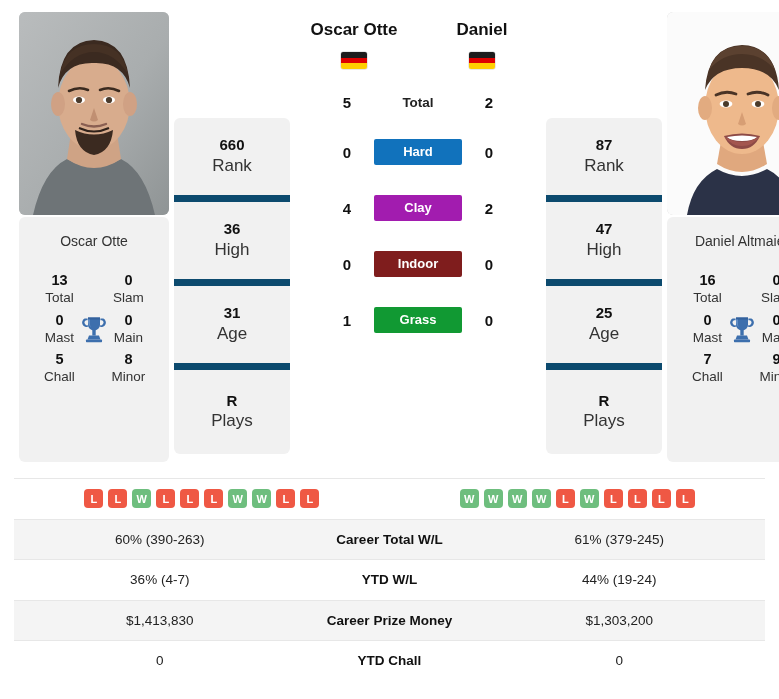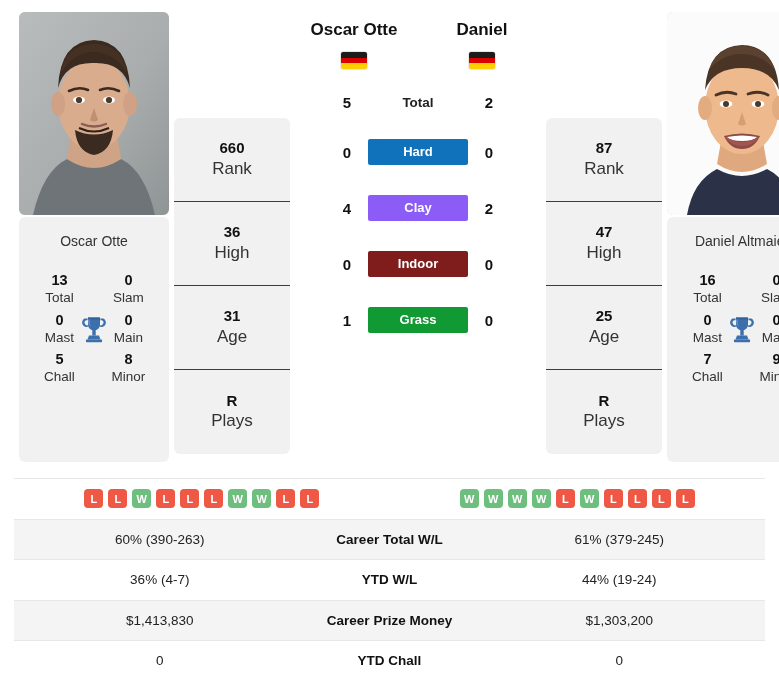--- a/index.html
+++ b/index.html
@@ -80,21 +80,21 @@
     background: #f1f1f1;
     border-radius: 6px;
     overflow: hidden;
   }
   .stat-cell {
     height: 84px;
     display: flex;
     flex-direction: column;
     align-items: center;
     justify-content: center;
-    border-bottom: 1px solid #0c4a6e;
+    border-bottom: 7px solid #0c4a6e;
   }
   .stat-cell:last-child { border-bottom: none; }
   .stat-num { font-size: 15px; font-weight: bold; color: #111; line-height: 1.3; }
   .stat-lab { font-size: 17px; color: #333; line-height: 1.35; }
 
   
   .center-col {
     flex: 1 1 auto;
     display: flex;
     flex-direction: column;
@@ -136,21 +136,21 @@
   }
   .h2h-row.total { height: 44px; }
   .h2h-num {
     width: 26px;
     text-align: center;
     font-size: 15px;
     font-weight: bold;
     color: #111;
   }
   .surface {
-    width: 100px;
+    width: 88px;
     height: 26px;
     line-height: 26px;
     text-align: center;
     font-size: 13px;
     font-weight: bold;
     color: #ffffff;
     border-radius: 2px;
   }
   .total-lab {
     width: 100px;
@@ -322,21 +322,21 @@
           <div class="total-lab">Total</div>
           <div class="h2h-num">2</div>
         </div>
         <div class="h2h-row">
           <div class="h2h-num">0</div>
           <div class="surface" id="sfc0" style="background: rgb(17, 114, 188);">Hard</div>
           <div class="h2h-num">0</div>
         </div>
         <div class="h2h-row">
           <div class="h2h-num">4</div>
-          <div class="surface" id="sfc1" style="background: #8b5cf6;">Clay</div>
+          <div class="surface" id="sfc1" style="background: #a21caf;">Clay</div>
           <div class="h2h-num">2</div>
         </div>
         <div class="h2h-row">
           <div class="h2h-num">0</div>
           <div class="surface" id="sfc2" style="background: #7f1d1d;">Indoor</div>
           <div class="h2h-num">0</div>
         </div>
         <div class="h2h-row">
           <div class="h2h-num">1</div>
           <div class="surface" id="sfc3" style="background: rgb(17, 153, 51);">Grass</div>

